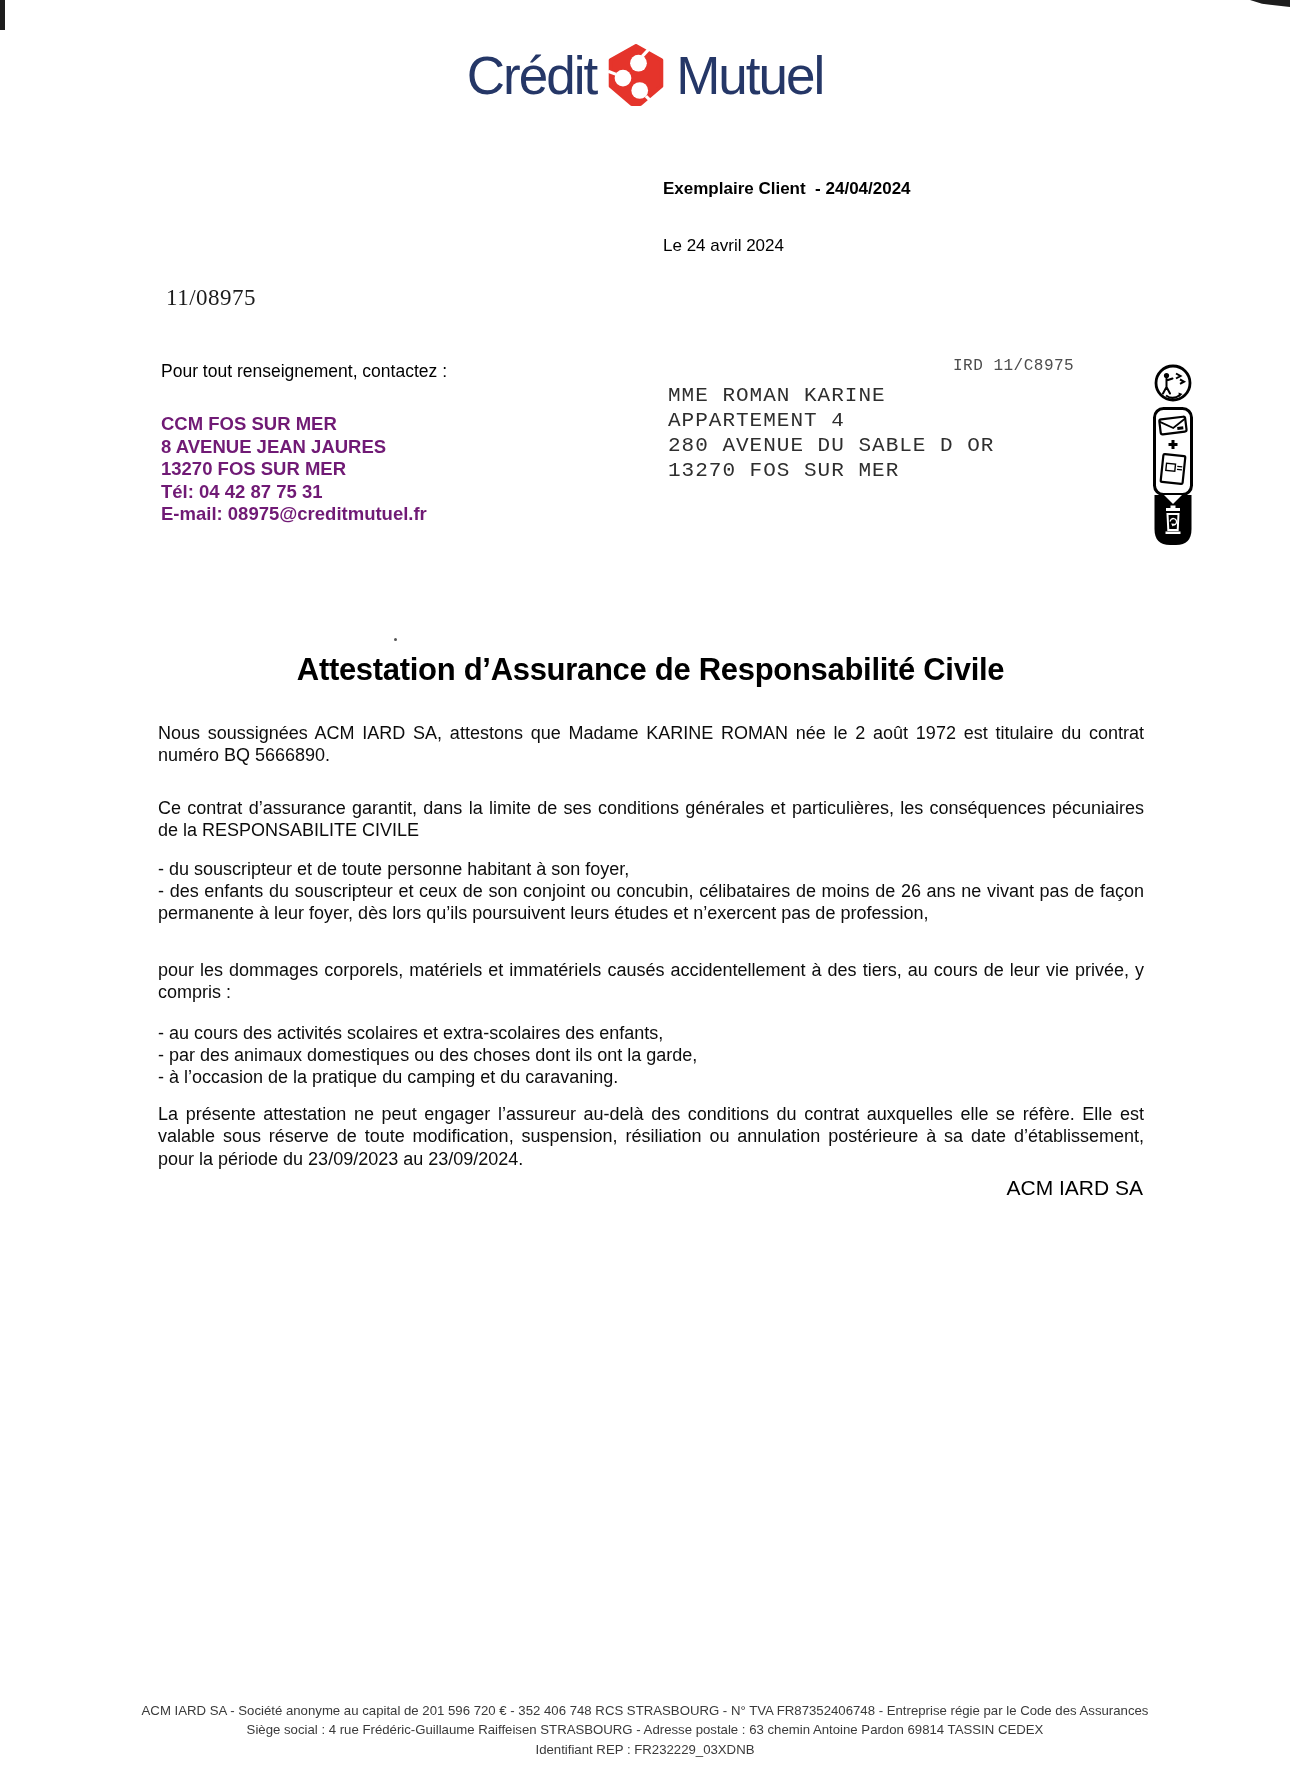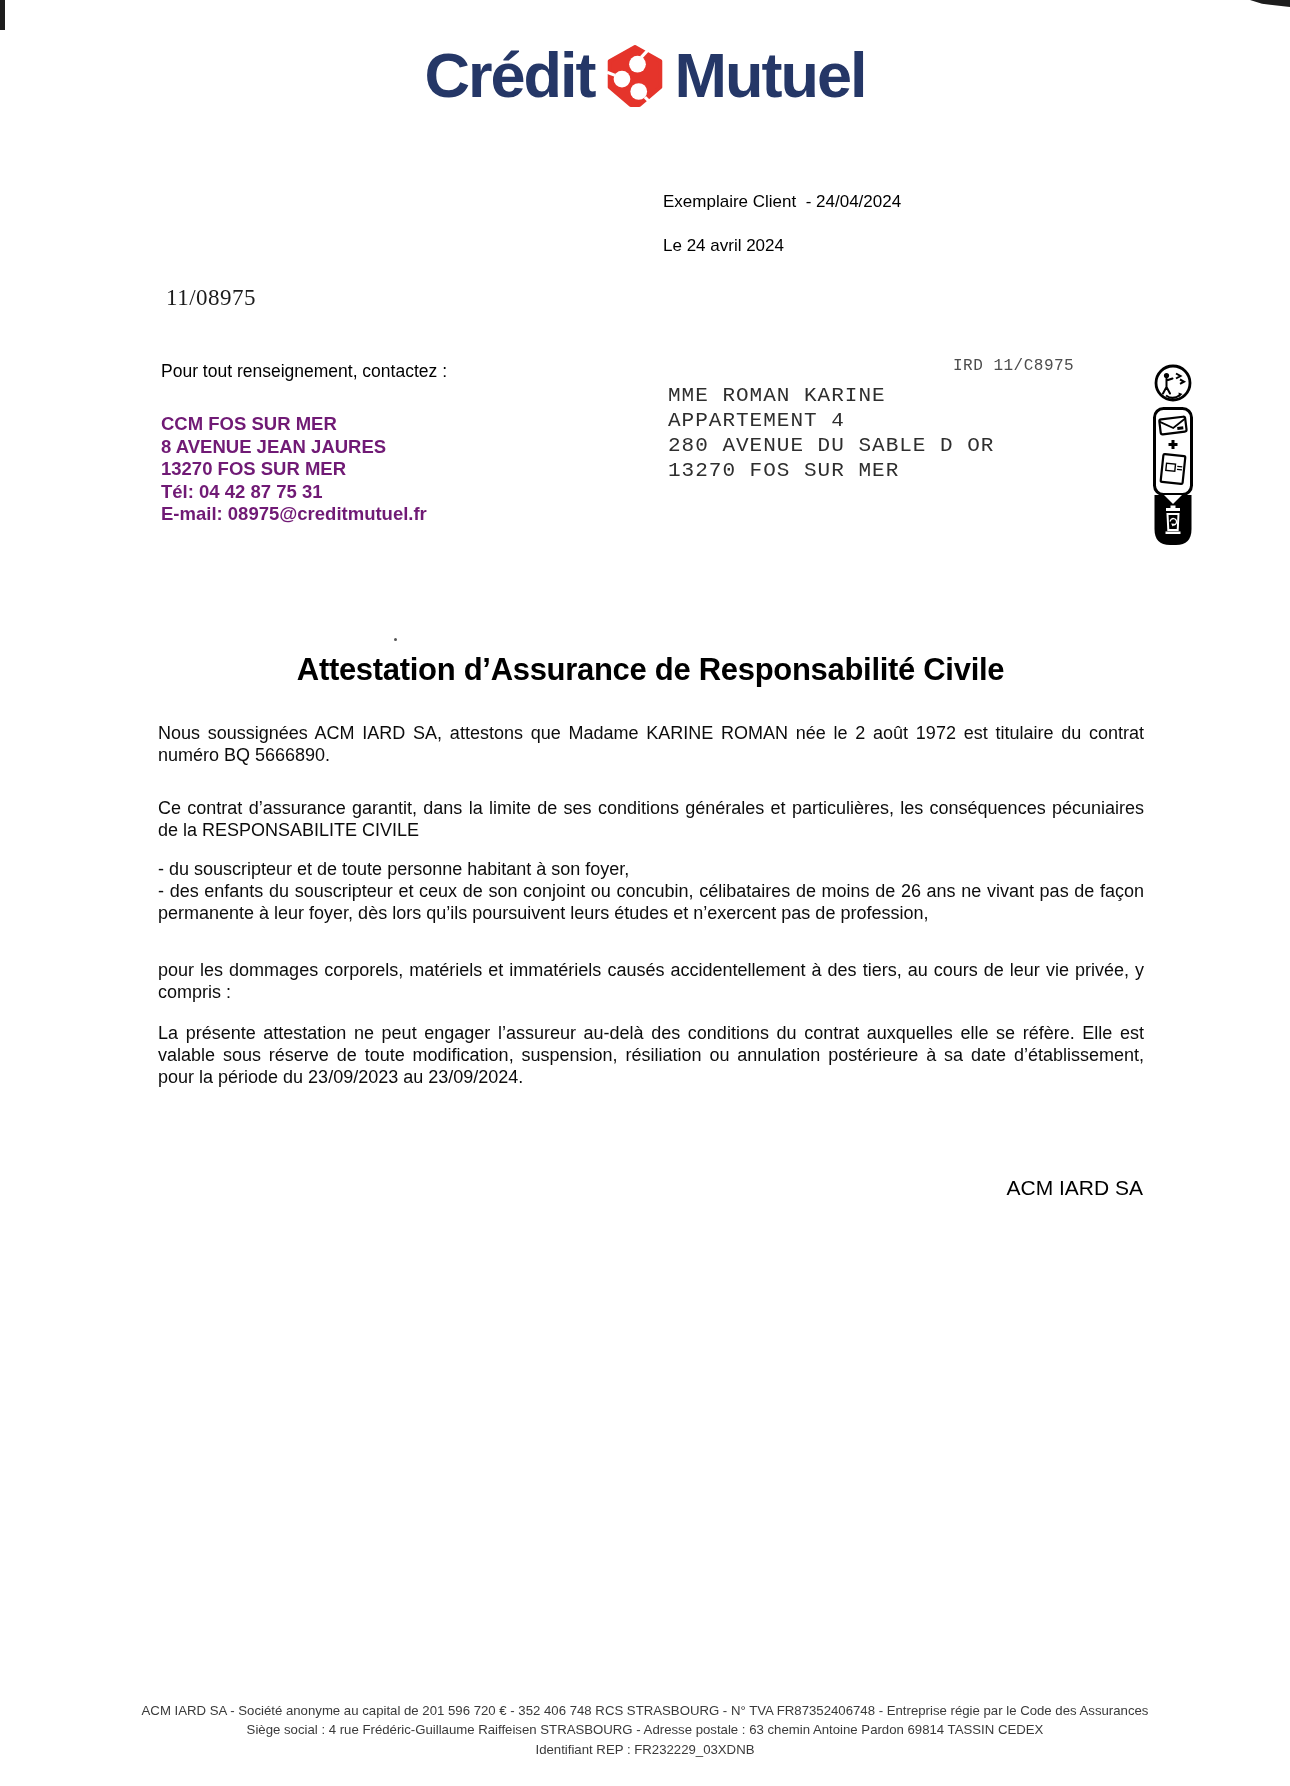--- a/index.html
+++ b/index.html
@@ -9,25 +9,25 @@
     font-family:"Liberation Sans", sans-serif; color:#111; overflow:hidden;
   }
   
   .mark-tl { position:absolute; left:0; top:0; width:5px; height:30px; background:#1d1d1d; }
   .mark-tr { position:absolute; right:0; top:0; width:40px; height:7px; background:#1d1d1d;
              clip-path:polygon(0 0,100% 0,100% 100%,30% 55%); }
 
   
   .logo { position:absolute; top:44px; left:0; width:100%; display:flex;
           justify-content:center; align-items:center; gap:9px; }
-  .logo-text { font-size:63px; font-weight:bold; color:var(--navy,#253767);
+  .logo-text { font-size:53px; font-weight:normal; color:var(--navy,#253767);
                letter-spacing:-2px; line-height:1; }
   .logo-mark { width:62px; height:62px; display:block; }
 
-  .copy-label { position:absolute; left:663px; top:192px; font-size:17px; font-weight:normal;
+  .copy-label { position:absolute; left:663px; top:179px; font-size:17px; font-weight:bold;
                 color:#000; white-space:pre; }
   .date-line  { position:absolute; left:663px; top:236px; font-size:17px; color:#000;text-align:center; }
   .agency-code{ position:absolute; left:166px; top:261px; font-family:"Liberation Serif", serif;
                 font-size:23px; color:#1c1c1c; letter-spacing:0.5px;margin-top:24px; }
 
   .contact-intro { position:absolute; left:161px; top:361px; font-size:17.5px; color:#000; }
   .contact-block { position:absolute; left:161px; top:413px; font-size:18.5px; font-weight:bold;
                    line-height:22.5px; color:#701a75; }
 
   .ird-ref { position:absolute; left:953px; top:357px; font-family:Liberation Mono, monospace;
@@ -142,20 +142,25 @@
   <h1 class="doc-title">Attestation d’Assurance de Responsabilité Civile</h1>
 
   <div class="doc-body">
     <p class="p1">Nous soussignées ACM IARD SA, attestons que Madame KARINE ROMAN née le 2 août 1972 est titulaire du contrat numéro BQ 5666890.</p>
     <p class="p2">Ce contrat d’assurance garantit, dans la limite de ses conditions générales et particulières, les conséquences pécuniaires de la RESPONSABILITE CIVILE</p>
     <div class="bullets1">
       <div>- du souscripteur et de toute personne habitant à son foyer,</div>
       <div>- des enfants du souscripteur et ceux de son conjoint ou concubin, célibataires de moins de 26 ans ne vivant pas de façon permanente à leur foyer, dès lors qu’ils poursuivent leurs études et n’exercent pas de profession,</div>
     </div>
     <p class="p3">pour les dommages corporels, matériels et immatériels causés accidentellement à des tiers, au cours de leur vie privée, y compris :</p>
+    <div class="bullets2">
+      <div>- au cours des activités scolaires et extra-scolaires des enfants,</div>
+      <div>- par des animaux domestiques ou des choses dont ils ont la garde,</div>
+      <div>- à l’occasion de la pratique du camping et du caravaning.</div>
+    </div>
     <p class="p4">La présente attestation ne peut engager l’assureur au-delà des conditions du contrat auxquelles elle se réfère. Elle est valable sous réserve de toute modification, suspension, résiliation ou annulation postérieure à sa date d’établissement, pour la période du 23/09/2023 au 23/09/2024.</p>
   </div>
 
   <div class="signature">ACM IARD SA</div>
 
   <footer class="legal-footer">
     <div>ACM IARD SA - Société anonyme au capital de 201 596 720 € - 352 406 748 RCS STRASBOURG - N° TVA FR87352406748 - Entreprise régie par le Code des Assurances</div>
     <div>Siège social : 4 rue Frédéric-Guillaume Raiffeisen STRASBOURG - Adresse postale : 63 chemin Antoine Pardon 69814 TASSIN CEDEX</div>
     <div>Identifiant REP : FR232229_03XDNB</div>
   </footer>

